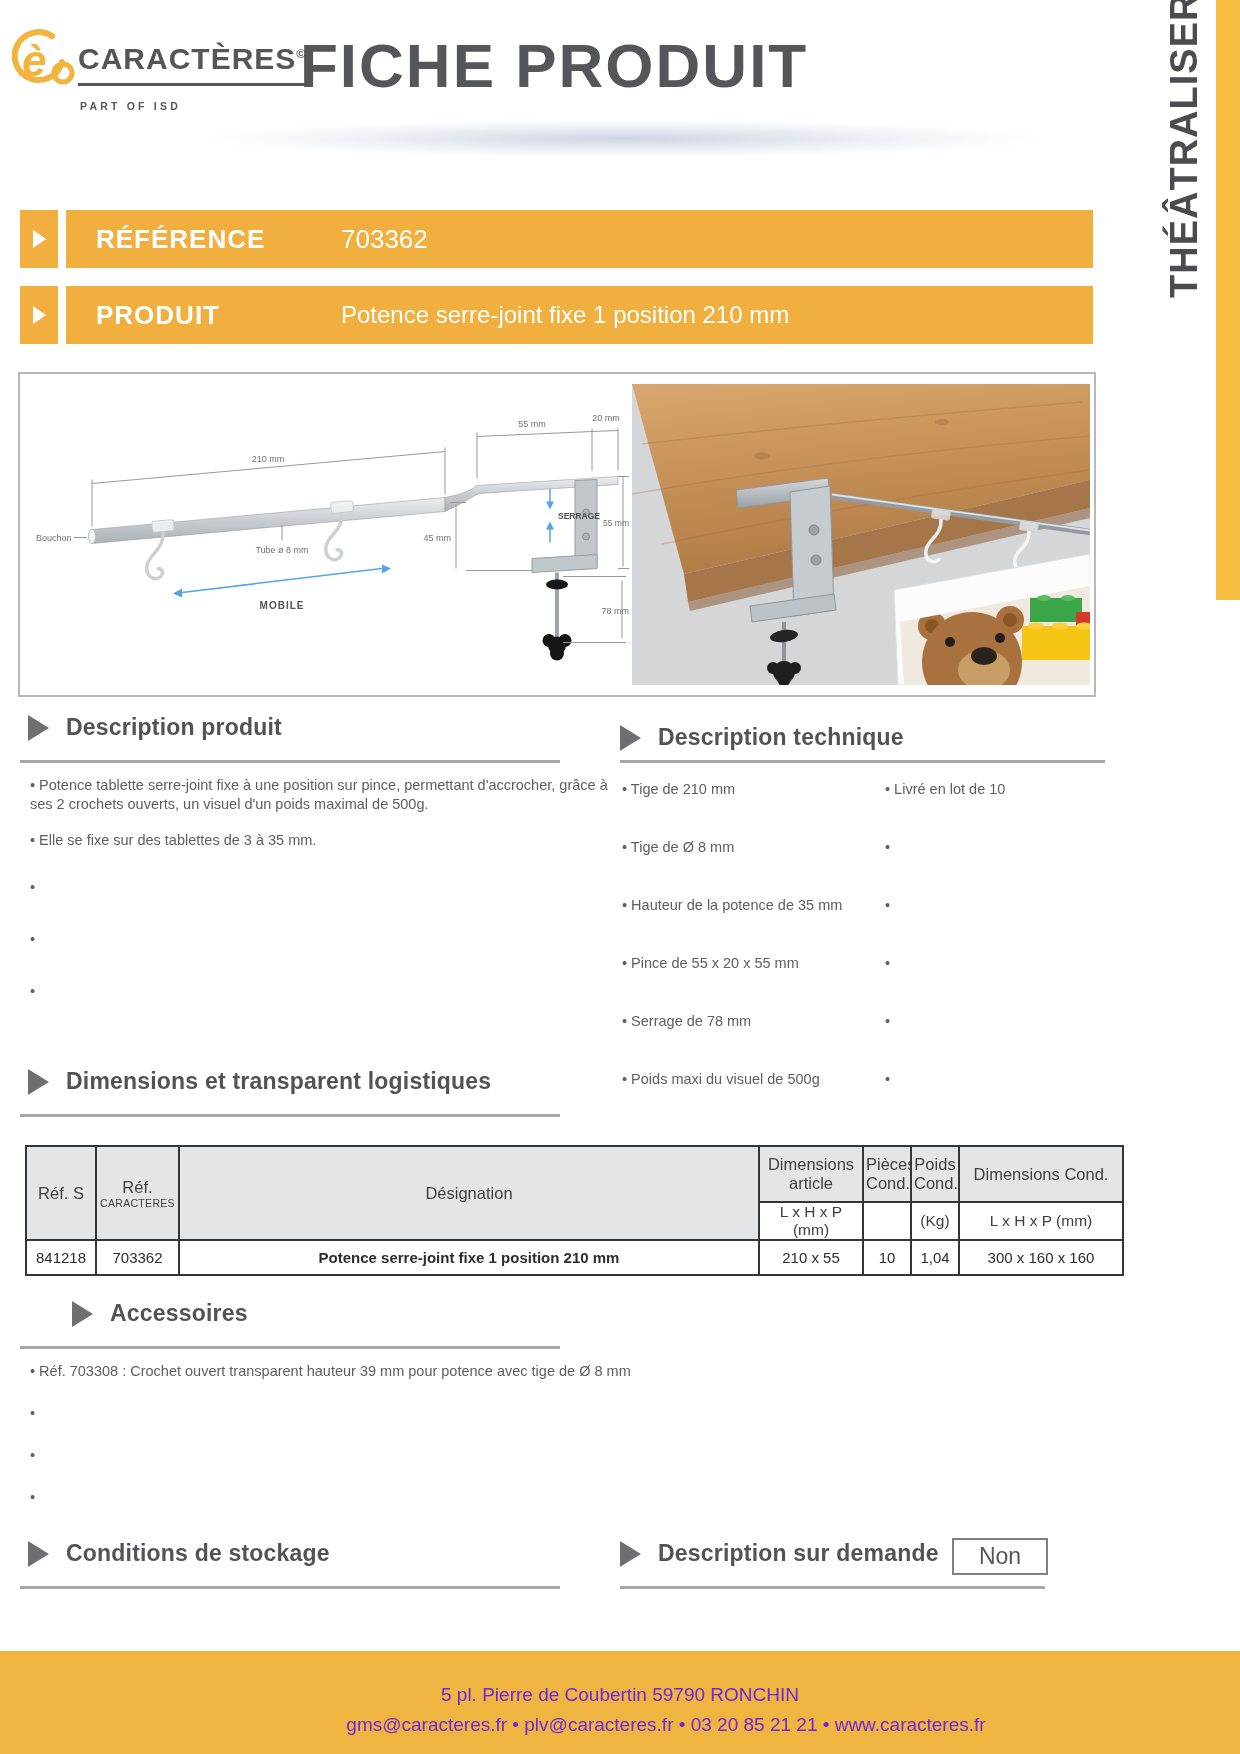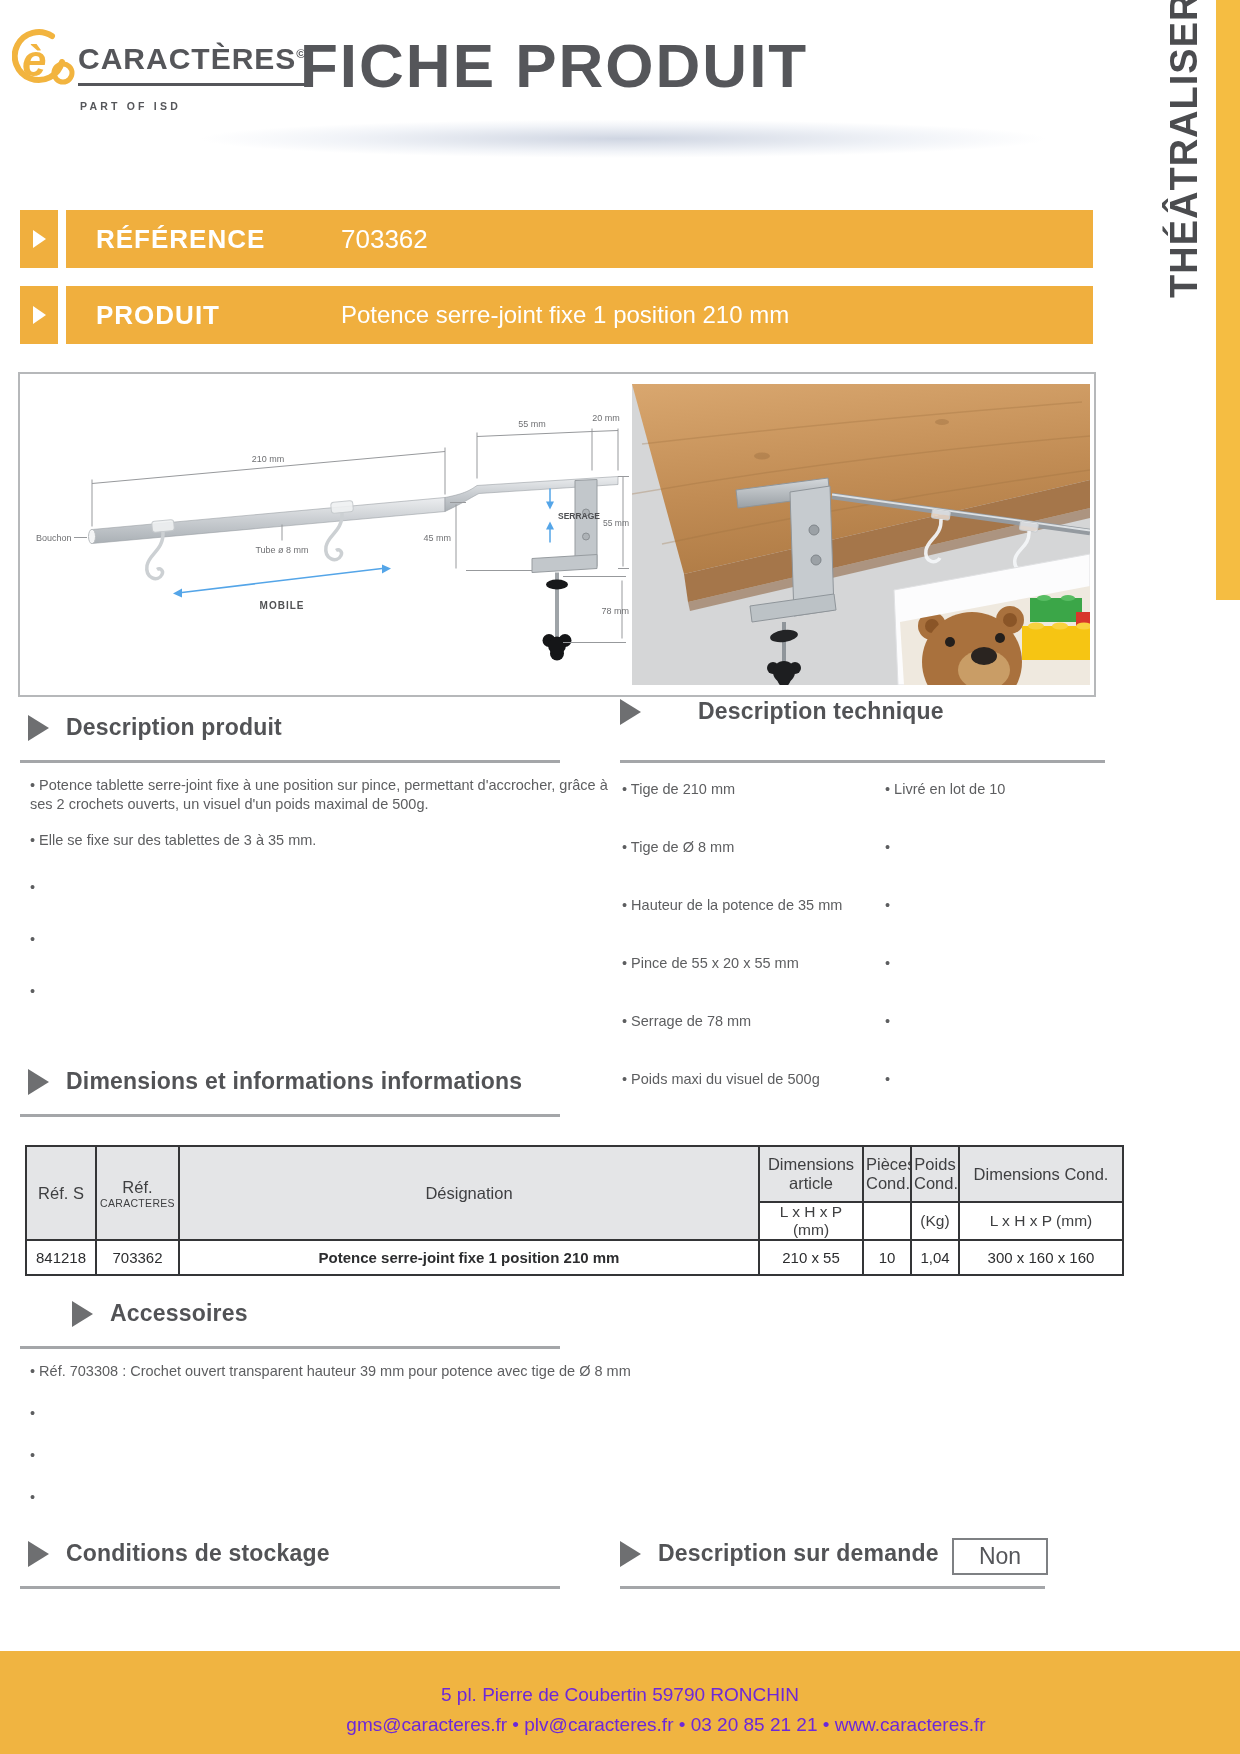--- a/index.html
+++ b/index.html
@@ -260,41 +260,41 @@
     <span class="tri"></span>
     <span class="sec-t">Description produit</span>
   </div>
   <div class="rule" style="left:20px;top:760px;width:540px;"></div>
   <div class="bullet" style="left:30px;top:776px;width:580px;">Potence tablette serre-joint fixe à une position sur pince, permettant d'accrocher, grâce à ses 2 crochets ouverts, un visuel d'un poids maximal de 500g.</div>
   <div class="bullet" style="left:30px;top:831px;width:580px;">Elle se fixe sur des tablettes de 3 à 35 mm.</div>
   <div class="bullet" style="left:30px;top:878px;width:580px;"></div>
   <div class="bullet" style="left:30px;top:930px;width:580px;"></div>
   <div class="bullet" style="left:30px;top:982px;width:580px;"></div>
 
-  <div class="sec" style="left:620px;top:698px;gap:40px;">
+  <div class="sec" style="left:620px;top:724px;">
     <span class="tri"></span>
     <span class="sec-t">Description technique</span>
   </div>
   <div class="rule" style="left:620px;top:760px;width:485px;"></div>
   <div class="bullet" style="left:622px;top:780px;width:250px;">Tige de 210 mm</div>
   <div class="bullet" style="left:885px;top:780px;width:215px;">Livré en lot de 10</div>
   <div class="bullet" style="left:622px;top:838px;width:250px;">Tige de Ø 8 mm</div>
   <div class="bullet" style="left:885px;top:838px;width:215px;"></div>
   <div class="bullet" style="left:622px;top:896px;width:250px;">Hauteur de la potence de 35 mm</div>
   <div class="bullet" style="left:885px;top:896px;width:215px;"></div>
   <div class="bullet" style="left:622px;top:954px;width:250px;">Pince de 55 x 20 x 55 mm</div>
   <div class="bullet" style="left:885px;top:954px;width:215px;"></div>
   <div class="bullet" style="left:622px;top:1012px;width:250px;">Serrage de 78 mm</div>
   <div class="bullet" style="left:885px;top:1012px;width:215px;"></div>
   <div class="bullet" style="left:622px;top:1070px;width:250px;">Poids maxi du visuel de 500g</div>
   <div class="bullet" style="left:885px;top:1070px;width:215px;"></div>
 
   <div class="sec" style="left:28px;top:1068px;">
     <span class="tri"></span>
-    <span class="sec-t">Dimensions et informations informations</span>
+    <span class="sec-t">Dimensions et transparent logistiques</span>
   </div>
   <div class="rule" style="left:20px;top:1114px;width:540px;"></div>
 
   <div class="tblwrap">
     <table>
       <colgroup>
         <col style="width:70px">
           <col style="width:83px">
           <col style="width:580px">
         <col style="width:104px">

